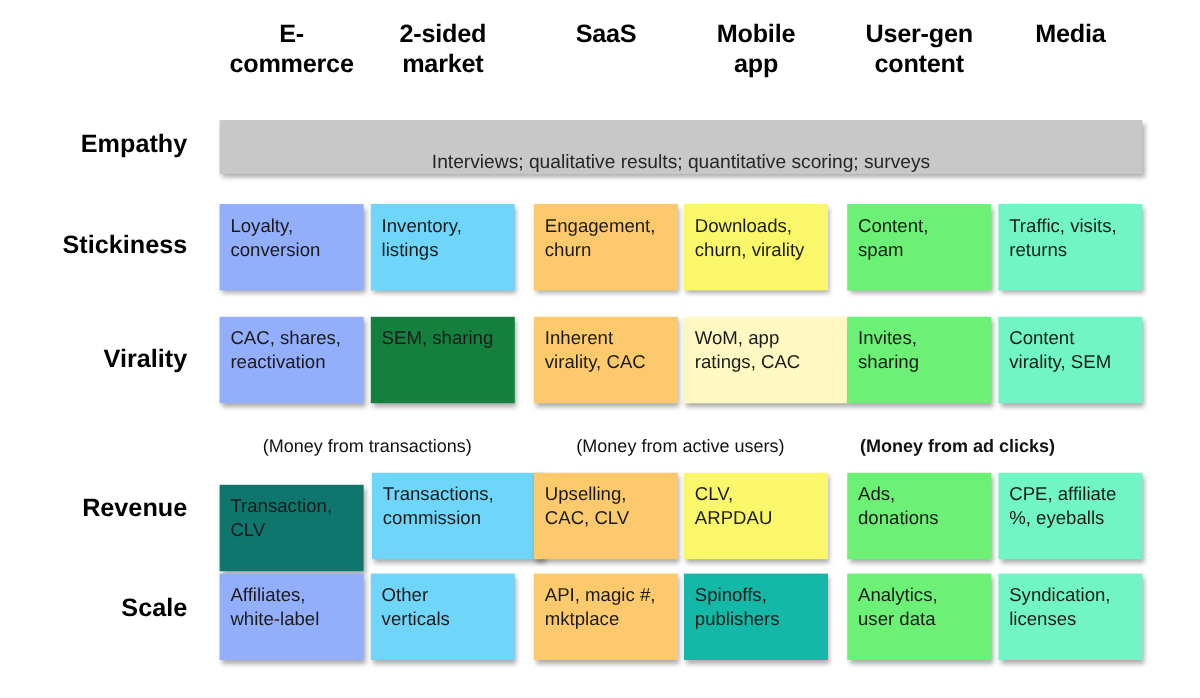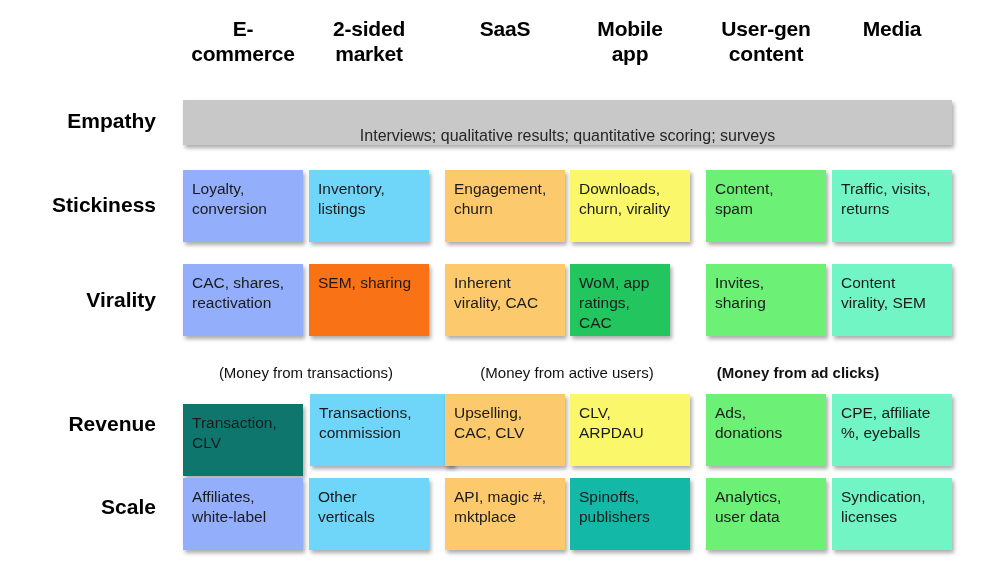--- a/index.html
+++ b/index.html
@@ -133,28 +133,28 @@
 spam</span>
     </div>
     <div class="cell" style="left: 832px; top: 170px; width: 120px; height: 72px; background: rgb(114, 245, 197);">
       <span class="cell-text">Traffic, visits,
 returns</span>
     </div>
     <div class="cell" style="left: 183px; top: 264px; width: 120px; height: 72px; background: rgb(147, 174, 250);">
       <span class="cell-text">CAC, shares,
 reactivation</span>
     </div>
-    <div class="cell" style="left: 309px; top: 264px; width: 120px; height: 72px; background: #f97316;">
+    <div class="cell" style="left: 309px; top: 264px; width: 120px; height: 72px; background: #15803d;">
       <span class="cell-text">SEM, sharing</span>
     </div>
     <div class="cell" style="left: 445px; top: 264px; width: 120px; height: 72px; background: rgb(252, 202, 109);">
       <span class="cell-text">Inherent
 virality, CAC</span>
     </div>
-    <div class="cell" style="left: 570px; top: 264px; width: 100px; height: 72px; background: #22c55e;">
+    <div class="cell" style="left: 570px; top: 264px; width: 136px; height: 72px; background: #fef9c3;">
       <span class="cell-text">WoM, app
 ratings, CAC</span>
     </div>
     <div class="cell" style="left: 706px; top: 264px; width: 120px; height: 72px; background: rgb(108, 240, 117);">
       <span class="cell-text">Invites,
 sharing</span>
     </div>
     <div class="cell" style="left: 832px; top: 264px; width: 120px; height: 72px; background: rgb(114, 245, 197);">
       <span class="cell-text">Content
 virality, SEM</span>

